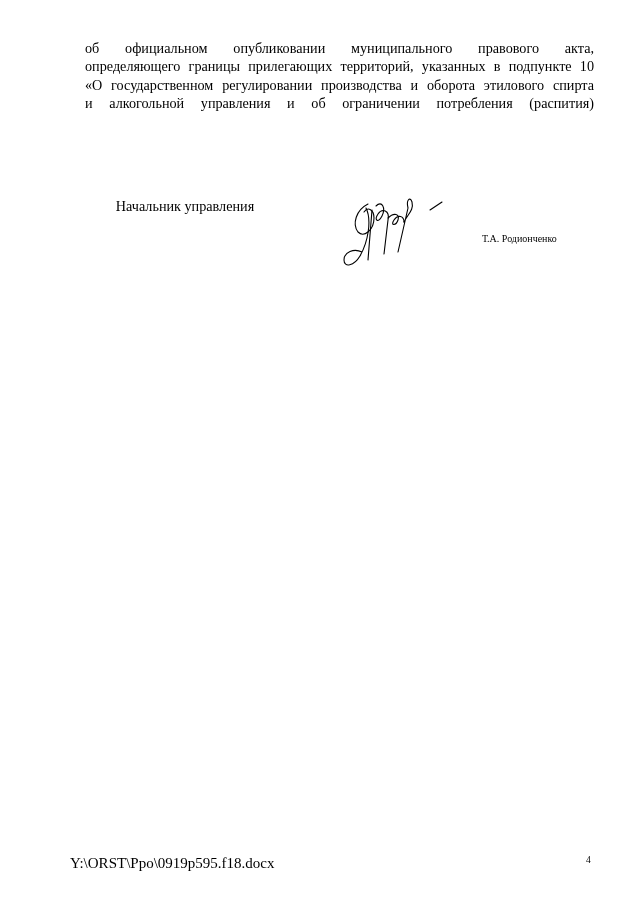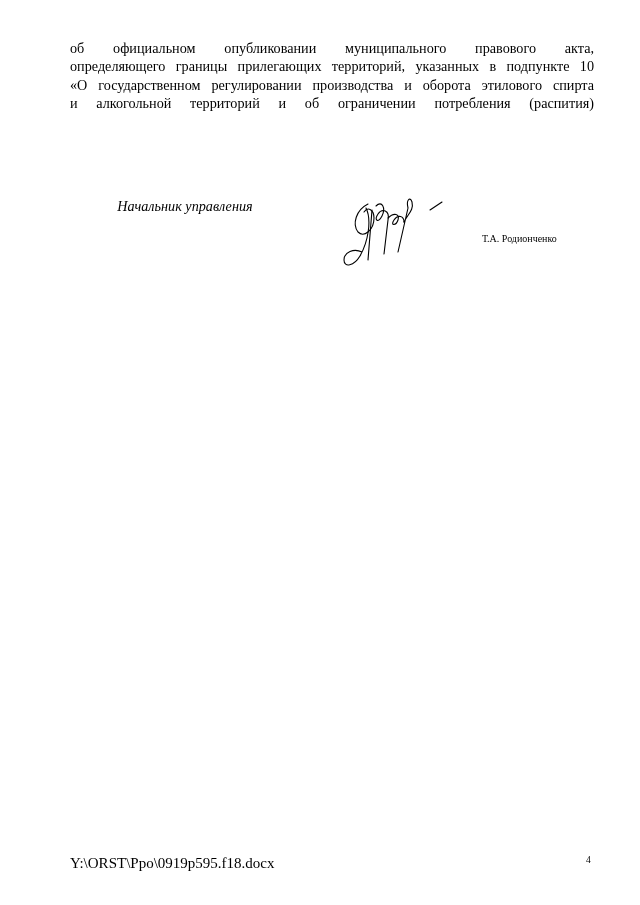--- a/index.html
+++ b/index.html
@@ -1,38 +1,38 @@
 <!DOCTYPE html>
 <html><head>
 <meta charset="utf-8">
 <style>
   html, body { margin: 0; padding: 0; background: #ffffff; }
   body { width: 640px; height: 905px; position: relative; overflow: hidden;
          font-family: "Liberation Serif", "DejaVu Serif", serif; color: #000; }
   .page { position: absolute; left: 0; top: 0; width: 640px; height: 905px; background: #fff; }
   .body-text { position: absolute; left: 70px; top: 39px; width: 524px; font-size: 14.2px; line-height: 18.3px; }
-  .line { display: block; text-align: justify; text-align-last: justify; white-space: nowrap; height: 18.3px; }
+  .line { display: block; text-align: justify; text-align-last: justify; white-space: nowrap; height: 18.3px; margin-left: 15px; }
   .line.last { text-align-last: left; }
   .sig-block { position: absolute; left: 60px; top: 197px; width: 250px; text-align: center; font-size: 14.2px; line-height: 18.2px; }
-  .sig-block div { white-space: nowrap; font-style: italic; }
+  .sig-block div { white-space: nowrap; }
   .signature { position: absolute; left: 338px; top: 190px; width: 120px; height: 86px; }
   .signer { position: absolute; left: 482px; top: 233px; font-size: 10px; white-space: nowrap; }
   .footer-path { position: absolute; left: 70px; top: 855px; font-size: 15px; white-space: nowrap; }
   .page-num { position: absolute; left: 586px; top: 855px; font-size: 9.5px; }
 </style>
 </head>
 <body>
 
 <div class="page">
 
   <div class="body-text">
     <span class="line">об официальном опубликовании муниципального правового акта,</span>
     <span class="line">определяющего границы прилегающих территорий, указанных в подпункте 10</span>
     <span class="line">«О государственном регулировании производства и оборота этилового спирта</span>
-    <span class="line">и алкогольной территорий и об ограничении потребления (распития)</span>
+    <span class="line">и алкогольной управления и об ограничении потребления (распития)</span>
   </div>
 
   <div class="sig-block">
     <div>Начальник управления</div>
   </div>
 
   <svg class="signature" viewBox="0 0 120 86">
     <g fill="none" stroke="#000" stroke-width="1.1" stroke-linecap="round" stroke-linejoin="round">
       <path d="M30 14 C18 20 14 34 20 42 C26 48 36 40 36 28 C36 20 30 16 26 22"></path>
       <path d="M28 18 C34 30 30 52 22 66 C16 76 6 78 6 70 C6 62 16 58 24 62"></path>

